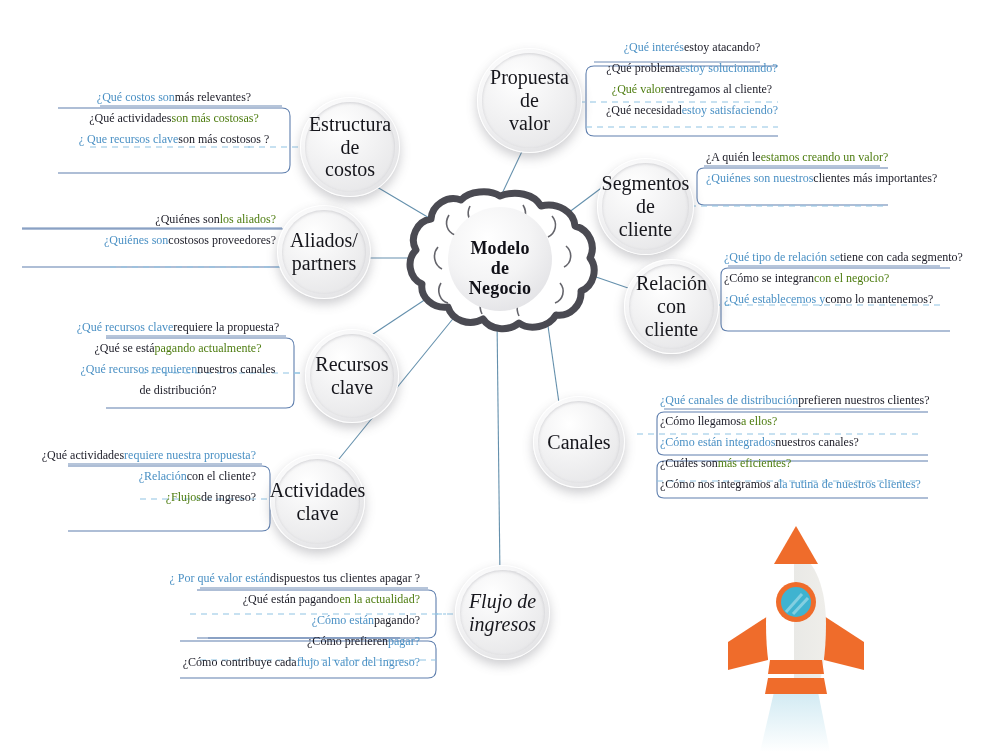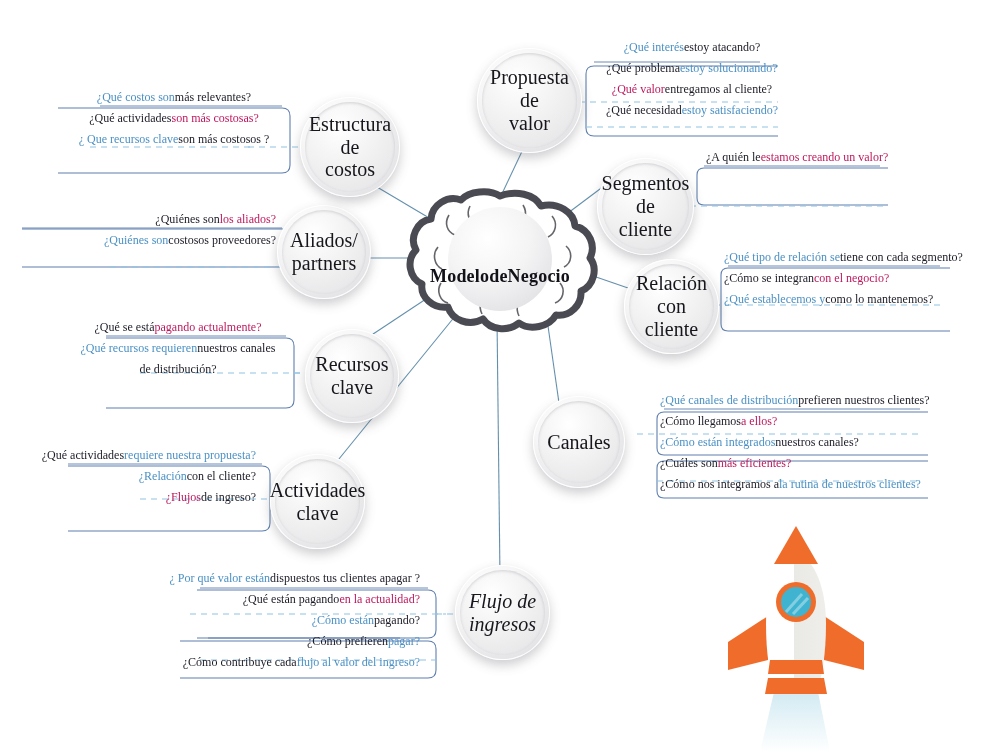--- a/index.html
+++ b/index.html
@@ -13,23 +13,23 @@
   #stage{position:absolute;left:0;top:0;width:1000px;height:754px;}
 
   
   #wires{position:absolute;left:0;top:0;width:1000px;height:754px;}
 
   
   .cloud-wrap{
     position:absolute;left:410px;top:196px;width:180px;height:128px;
   }
   .cloud-label{
-    position:absolute;left:0;top:16px;width:180px;height:128px;
+    position:absolute;left:0;top:8px;width:180px;height:128px;
     display:flex;align-items:center;justify-content:center;
-    flex-direction:row;
+    flex-direction:column;
     font-size:18px;font-weight:bold;color:#111118;
     line-height:1.12;letter-spacing:.2px;
     text-align:center;
     z-index:3;
   }
 
   
   .node{
     position:absolute;
     border-radius:50%;
@@ -59,21 +59,21 @@
   .branch{position:absolute;z-index:5;}
   .line{
     white-space:nowrap;
     font-size:12px;
     color:#1b1b26;
     line-height:1;
     height:21px;
     display:flex;align-items:center;
   }
   .b{color:#4a90c4;}      
-  .lb{color:#be185d;}     
+  .lb{color:#4d7c0f;}     
   .right .line{justify-content:flex-end;text-align:right;}
   .center .line{justify-content:center;text-align:center;}
 
   
   #rocket{position:absolute;left:712px;top:524px;width:220px;height:228px;z-index:2;}
 </style>
 </head>
 <body>
 
 <div id="stage">
@@ -281,20 +281,24 @@
         </div>
       </div>
   </div>
 
   <div class="branch" style="left:706px;top:146px;width:240px;">
     <div class="lines">
         <div class="line">
           <span>¿A quién le </span>
           <span class="lb">estamos creando un valor?</span>
         </div>
+        <div class="line">
+          <span class="b">¿Quiénes son nuestros </span>
+          <span>clientes más importantes?</span>
+        </div>
       </div>
   </div>
 
   <div class="branch" style="left:724px;top:246px;width:240px;">
     <div class="lines">
         <div class="line">
           <span class="b">¿Qué tipo de relación se </span>
           <span>tiene con cada segmento?</span>
         </div>
         <div class="line">
@@ -370,20 +374,24 @@
         </div>
         <div class="line">
           <span class="lb">¿Flujos </span>
           <span>de ingreso?</span>
         </div>
       </div>
   </div>
 
   <div class="branch center" style="left:72px;top:316px;width:212px;">
     <div class="lines">
+        <div class="line">
+          <span class="b">¿Qué recursos clave </span>
+          <span>requiere la propuesta?</span>
+        </div>
         <div class="line">
           <span>¿Qué se está </span>
           <span class="lb">pagando actualmente?</span>
         </div>
         <div class="line">
           <span class="b">¿Qué recursos  requieren </span>
           <span>nuestros canales</span>
         </div>
         <div class="line">
           <span>de distribución?</span>

